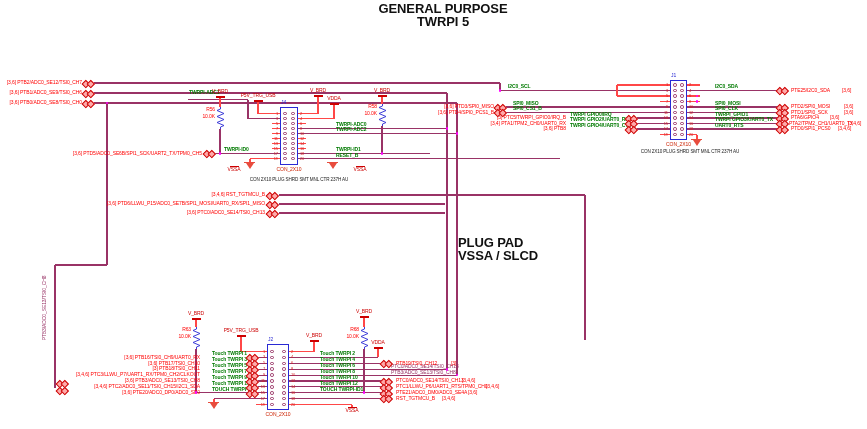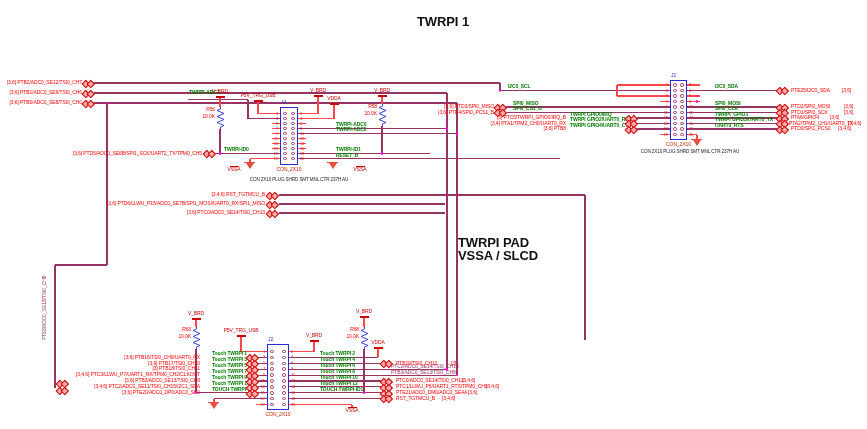--- a/index.html
+++ b/index.html
@@ -39,22 +39,23 @@
   #t1,#t2,#s1,#s2{position:absolute;}
   #t1{left:443px;top:2px;transform:translateX(-50%);}
   #t2{left:443px;top:15px;transform:translateX(-50%);}
   #s1{left:458px;top:236px;}
   #s2{left:458px;top:249px;}
 </style>
 </head>
 <body>
 
 <div id="cv">
-  <span id="t2" class="tx t ac">TWRPI 1</span>
-  <span id="s1" class="tx t">TWRPI PAD</span>
+  <span id="t1" class="tx t ac">GENERAL PURPOSE</span>
+  <span id="t2" class="tx t ac">TWRPI 5</span>
+  <span id="s1" class="tx t">PLUG PAD</span>
   <span id="s2" class="tx t">VSSA / SLCD</span>
 <div class="wh" style="left: 94px; top: 82.45px; width: 406px;"></div>
     <div class="wh" style="left: 94px; top: 92.45px; width: 353px;"></div>
     <div class="wh" style="left: 94px; top: 102.45px; width: 363px;"></div>
     <div class="wh" style="left: 55px; top: 264.45px; width: 52px;"></div>
     <div class="wh" style="left: 188px; top: 98.95px; width: 60px;"></div>
     <div class="wh" style="left: 248px; top: 117.95px; width: 32px;"></div>
     <div class="wh pw" style="left: 258px; top: 112.95px; width: 22px;"></div>
     <div class="wh pw" style="left: 272px; top: 122.95px; width: 8px;"></div>
     <div class="wh pw" style="left: 272px; top: 127.95px; width: 8px;"></div>

